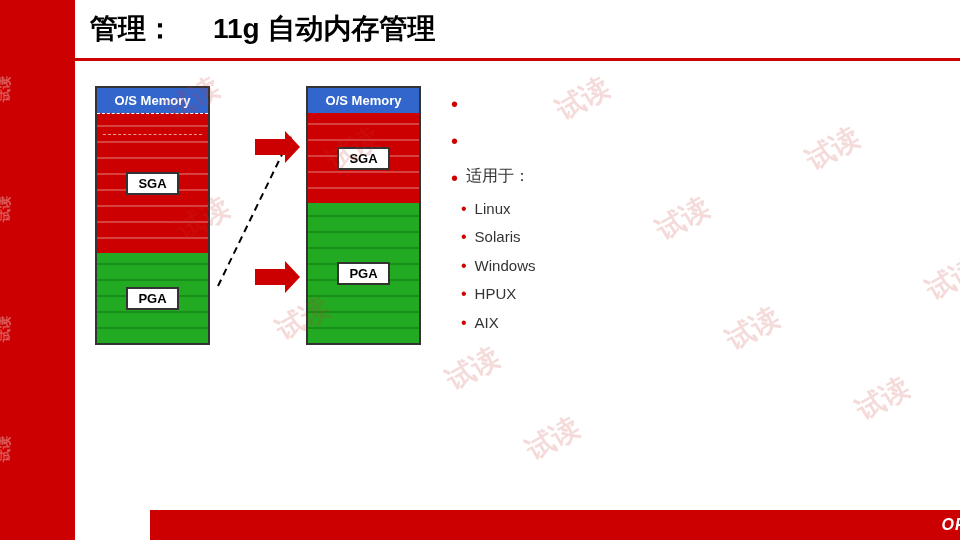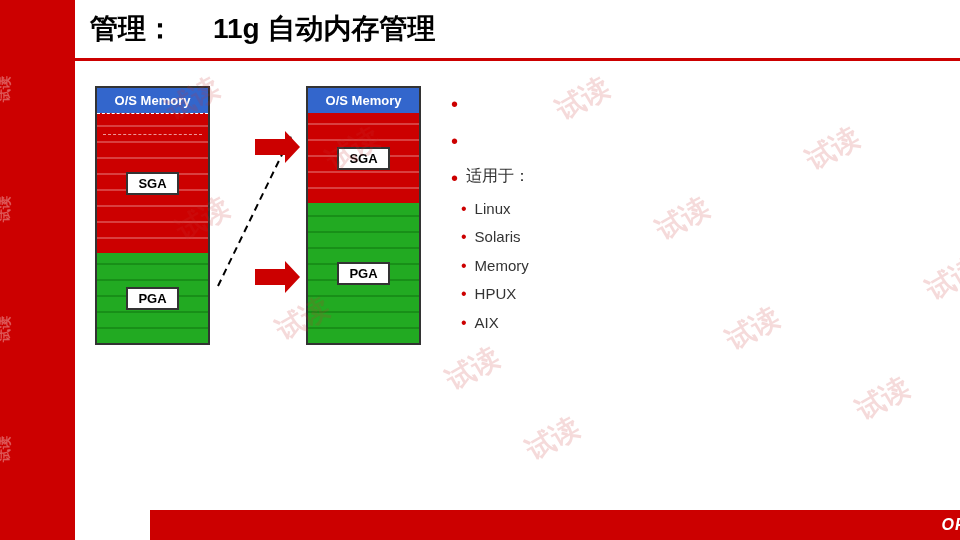--- a/index.html
+++ b/index.html
@@ -345,21 +345,21 @@
           <div class="sub-bullet-item">
             <span class="sub-bullet-dot">•</span>
             <span>Linux</span>
           </div>
           <div class="sub-bullet-item">
             <span class="sub-bullet-dot">•</span>
             <span>Solaris</span>
           </div>
           <div class="sub-bullet-item">
             <span class="sub-bullet-dot">•</span>
-            <span>Memory</span>
+            <span>Windows</span>
           </div>
           <div class="sub-bullet-item">
             <span class="sub-bullet-dot">•</span>
             <span>HPUX</span>
           </div>
           <div class="sub-bullet-item">
             <span class="sub-bullet-dot">•</span>
             <span>AIX</span>
           </div>
         </div>

